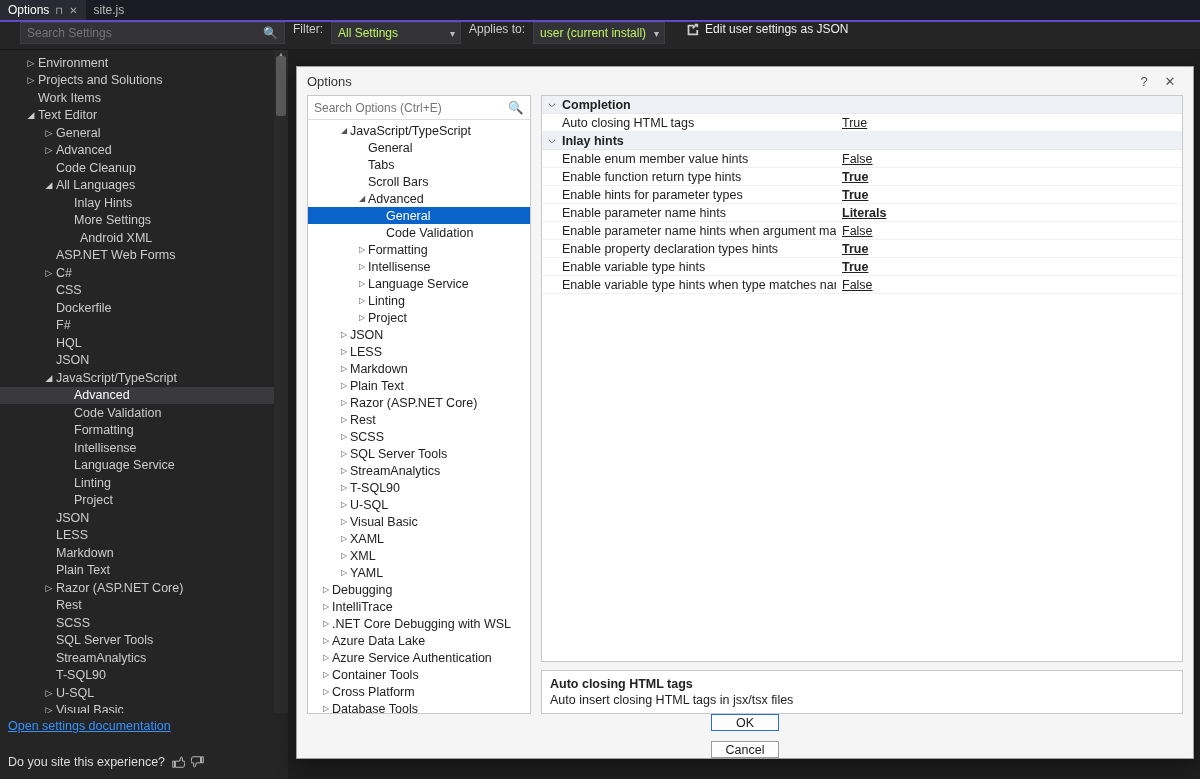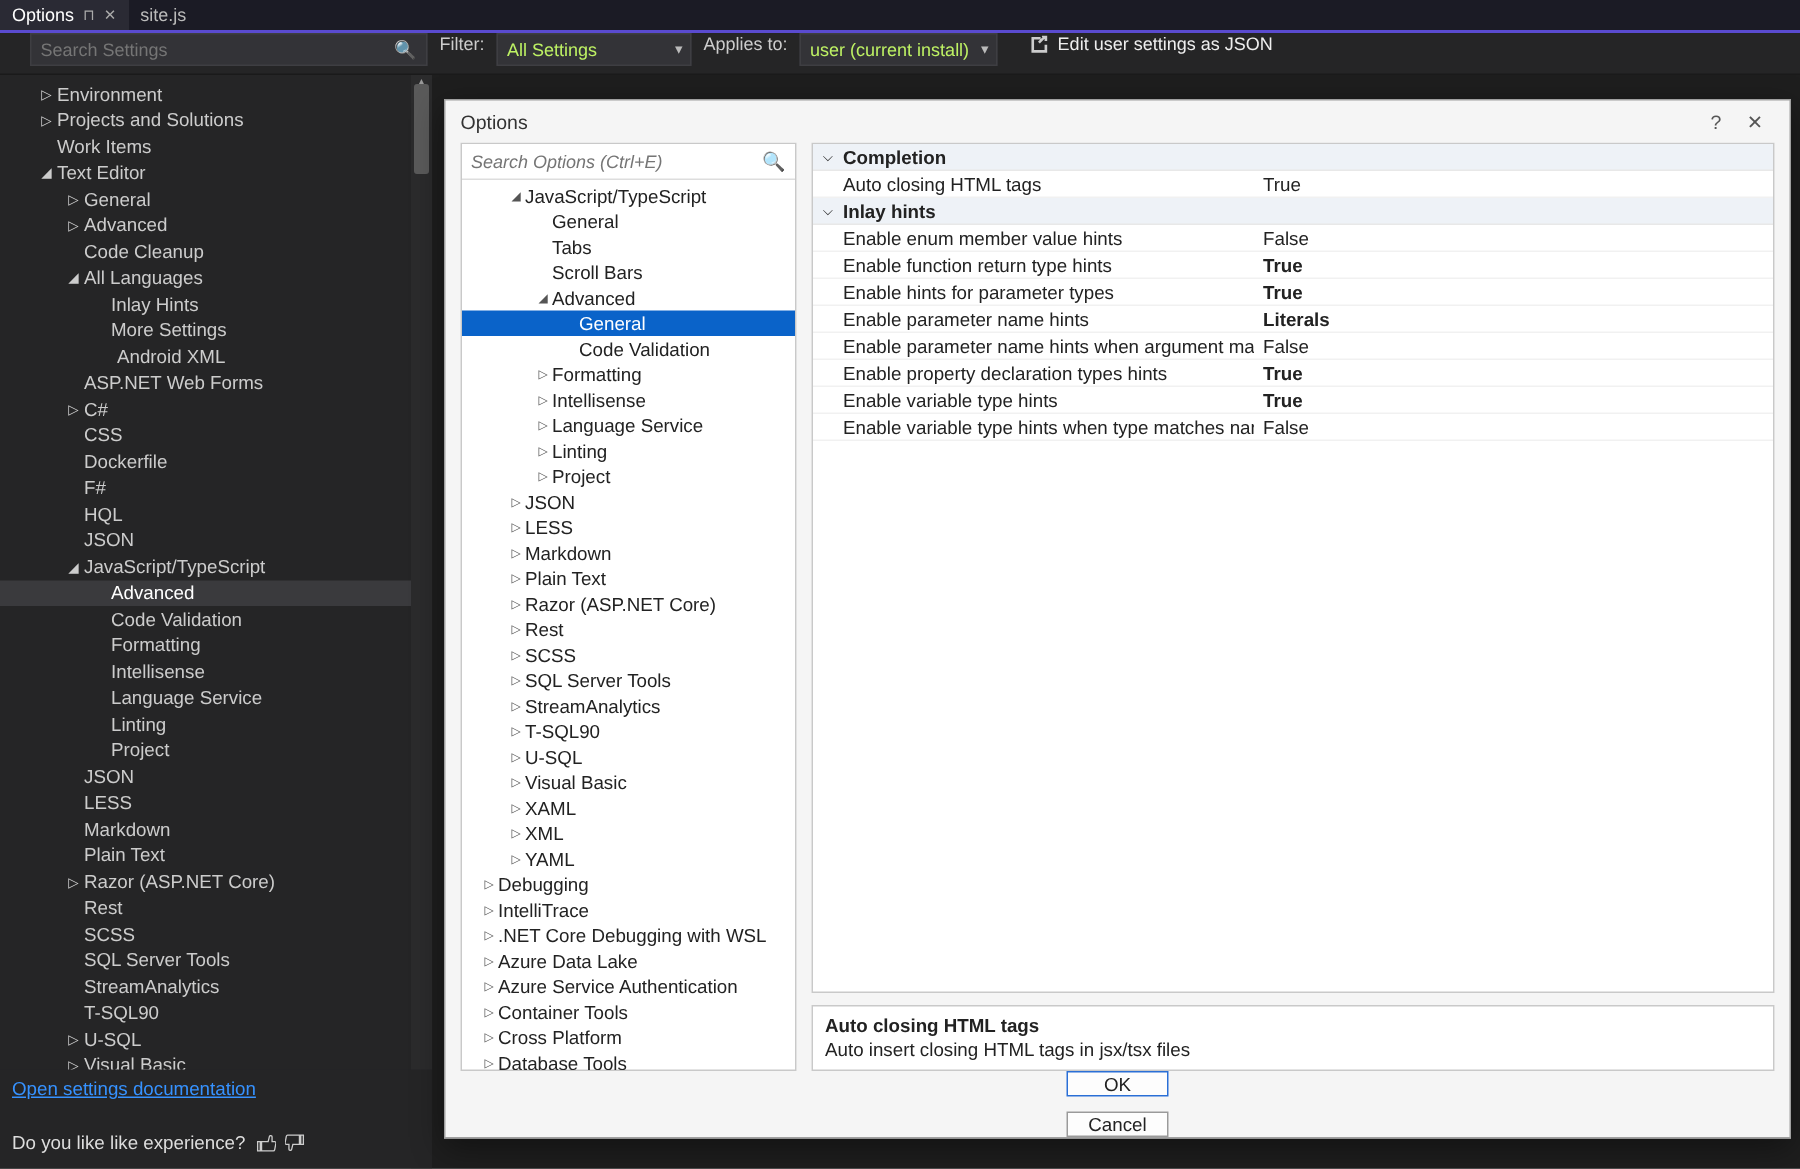--- a/index.html
+++ b/index.html
@@ -48,33 +48,33 @@
   .rightarea { flex:1; position:relative; background:#1e1e1e; }
 
   .dialog { position:absolute; top:16px; left:8px; right:6px; bottom:20px; background:#f5f5f5; border:1px solid #a0a0a0; box-shadow:0 6px 20px rgba(0,0,0,.4); display:flex; flex-direction:column; }
   .dlg-title { height:28px; display:flex; align-items:center; padding:0 10px; color:#333; font-size:13px; }
   .dlg-title .sp { flex:1; }
   .dlg-title .btn { width:26px; text-align:center; color:#555; cursor:pointer; font-size:13px; }
   .dlg-body { flex:1; display:flex; gap:10px; padding:0 10px 0 10px; overflow:hidden; }
 
   .dlg-left { width:224px; display:flex; flex-direction:column; border:1px solid #c9c9c9; background:#fff; }
   .dlg-search { height:24px; border-bottom:1px solid #ddd; display:flex; align-items:center; padding:0 6px; }
-  .dlg-search input { flex:1; border:0; outline:none; font-size:12px; color:#666; background:transparent;font-style:italic;}
+  .dlg-search input { flex:1; border:0; outline:none; font-size:12px; color:#666; background:transparent;}
   .dlg-tree { flex:1; overflow:auto; padding:2px 0; }
   .dlg-tree .drow { display:flex; align-items:center; height:17px; font-size:12.5px; color:#222; cursor:pointer; white-space:nowrap;}
   .dlg-tree .drow.sel { background:#0a63c9; color:#fff; }
   .dlg-tree .dexp { width:12px; text-align:center; font-size:8px; color:#555; }
 
   .dlg-right { flex:1; display:flex; flex-direction:column; gap:8px; }
   .propgrid { flex:1; border:1px solid #c9c9c9; background:#fff; overflow:auto; font-size:12.5px; color:#222;}
   .pg-group { height:18px; display:flex; align-items:center; background:#eef2f7; padding-left:4px; gap:4px; color:#222; border-bottom:1px solid #e8e8e8;}
   .pg-group .chev { font-size:9px; width:12px; text-align:center; }
   .pg-row { height:18px; display:flex; align-items:center; border-bottom:1px solid #f1f1f1; }
   .pg-name { flex:0 0 294px; padding-left:20px; white-space:nowrap; overflow:hidden;}
-  .pg-val  { flex:1; padding-left:6px; }
+  .pg-val  { flex:1; padding-left:6px;text-decoration:underline; }
   .bold { font-weight:700; }
 
   .descbox { border:1px solid #c9c9c9; background:#fff; padding:6px 8px; font-size:12.5px; color:#222; }
   .descbox .t { font-weight:700; display:block; margin-bottom:2px;}
 
   .dlg-footer { height:44px; display:flex; justify-content:flex-end; align-items:center; gap:10px; padding:0 14px;flex-direction:column; }
   .dlg-btn { min-width:68px; height:24px; border:1px solid #9a9a9a; background:#fdfdfd; color:#222; font-size:12.5px; cursor:pointer; }
   .dlg-btn.primary { border:1px solid #2a6fd6; }
 
 </style>
@@ -150,21 +150,21 @@
           <span class="lbl">All Languages</span>
         </div>
         <div class="row" style="padding-left: 60px;">
           <span class="exp"></span>
           <span class="lbl">Inlay Hints</span>
         </div>
         <div class="row" style="padding-left: 60px; text-align: right;">
           <span class="exp"></span>
           <span class="lbl">More Settings</span>
         </div>
-        <div class="row" style="padding-left: 52px; margin-left: 12px;">
+        <div class="row" style="padding-left: 66px;">
           <span class="exp"></span>
           <span class="lbl">Android XML</span>
         </div>
         <div class="row" style="padding-left: 42px;">
           <span class="exp"></span>
           <span class="lbl">ASP.NET Web Forms</span>
         </div>
         <div class="row" style="padding-left: 42px;">
           <span class="exp">▷</span>
           <span class="lbl">C#</span>
@@ -271,21 +271,21 @@
         </div>
       </div>
     <div class="vscroll">
       <div class="arrow up">▲</div>
       <div class="thumb"></div>
       <div class="arrow down">▼</div>
     </div>
     <div class="bottombar">
       <span class="doclink">Open settings documentation</span>
       <div class="feedback">
-        <span>Do you like like experience?</span>
+        <span>Do you site this experience?</span>
         <svg class="thumb-ic" viewBox="0 0 16 16">
             <path d="M2 7h2v7H2zM5 7h5l1-4c.3-1 2-.7 2 .3V7h2c.6 0 1 .4 1 1l-1 5c-.1.5-.5 1-1 1H5V7z" stroke="#ccc" fill="none"></path>
           </svg>
         <svg class="thumb-ic" viewBox="0 0 16 16">
             <path d="M14 9h-2V2h2zM11 9H6L5 13c-.3 1-2 .7-2-.3V9H1c-.6 0-1-.4-1-1l1-5c.1-.5.5-1 1-1h9v7z" stroke="#ccc" fill="none"></path>
           </svg>
       </div>
     </div>
   </div>
 

